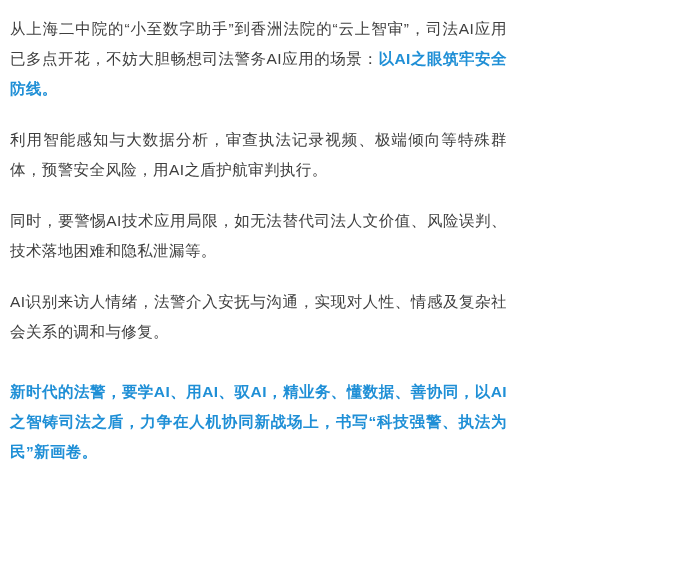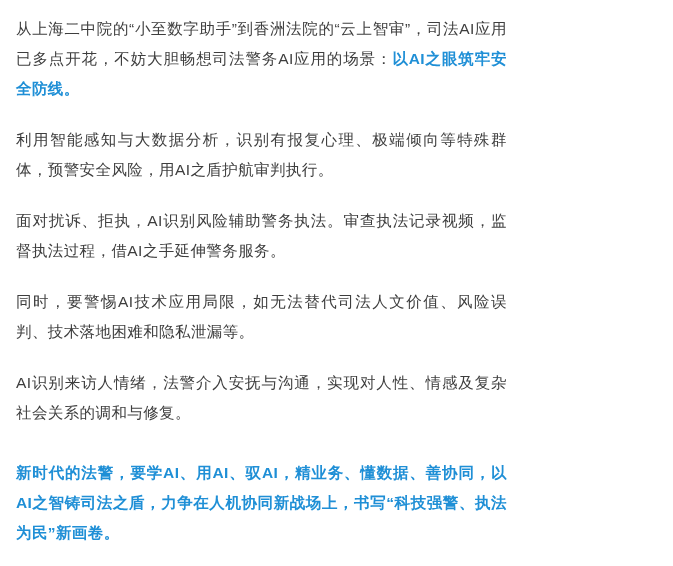--- a/index.html
+++ b/index.html
@@ -11,21 +11,21 @@
     height: 566px;
     background: #ffffff;
     font-family: "Liberation Sans", sans-serif;
     color: #3e3e3e;
     overflow: hidden;
   }
   .article {
     box-sizing: border-box;
     width: 533px;
     height: 566px;
-    padding: 14px 26px 10px 16px;
+    padding: 14px 26px 10px 10px;
     position: relative;
   }
   .para {
     font-size: 15.5px;
     line-height: 30px;
     letter-spacing: 0.4px;
     margin: 0 0 21px 0;
     text-align: justify;
     color: #3e3e3e;
   }
@@ -49,18 +49,17 @@
     width: 2px;
     background: #ffffff;
   }
 </style>
 </head>
 <body>
 
 <div class="article">
   <div class="edge-left"></div>
   <p class="para"><span>从上海二中院的“小至数字助手”到香洲法院的“云上智审”，司法AI应用已多点开花，不妨大胆畅想司法警务AI应用的场景：</span><span class="accent">以AI之眼筑牢安全防线。</span></p>
-  <p class="para"><span>利用智能感知与大数据分析，识别有报复心理、极端倾向等特殊群体，预警安全风险，用AI之盾护航审判执行。</span></p>
-  <p class="para"><span>面对扰诉、拒执，AI识别风险辅助警务执法。审查执法记录视频，监督执法过程，借AI之手延伸警务服务。</span></p>
+  <p class="para"><span>利用智能感知与大数据分析，审查执法记录视频、极端倾向等特殊群体，预警安全风险，用AI之盾护航审判执行。</span></p>
   <p class="para"><span>同时，要警惕AI技术应用局限，如无法替代司法人文价值、风险误判、技术落地困难和隐私泄漏等。</span></p>
   <p class="para"><span>AI识别来访人情绪，法警介入安抚与沟通，实现对人性、情感及复杂社会关系的调和与修复。</span></p>
   <p class="para accent-para"><span>新时代的法警，要学AI、用AI、驭AI，精业务、懂数据、善协同，以AI之智铸司法之盾，力争在人机协同新战场上，书写“科技强警、执法为民”新画卷。</span></p>
 </div>
 
 </body></html>

